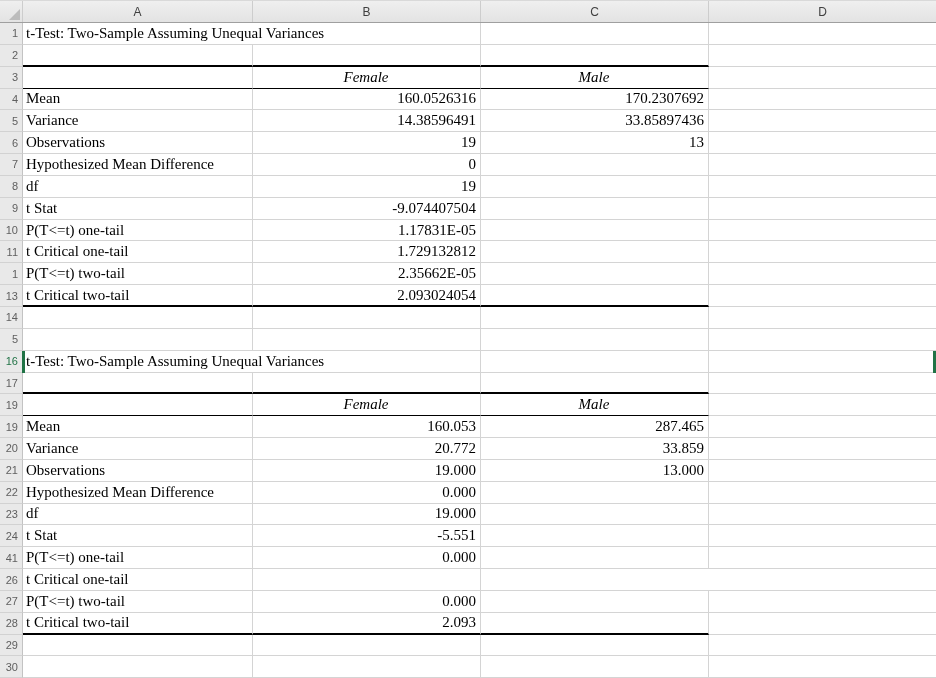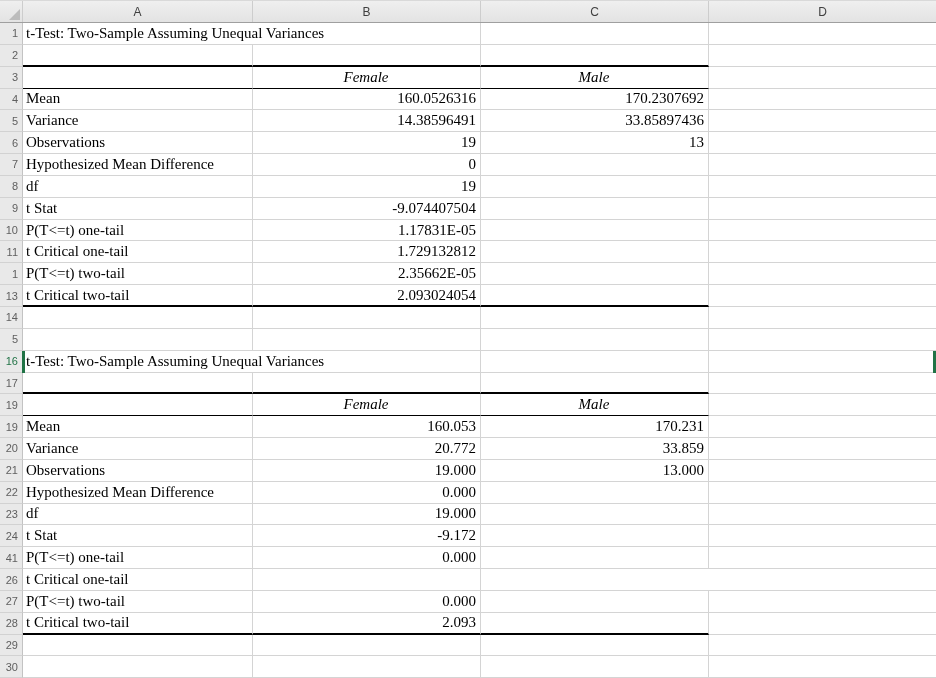--- a/index.html
+++ b/index.html
@@ -218,21 +218,21 @@
         <div class="row-h">19</div>
         <div class="cell ca bb1"></div>
         <div class="cell cb ghdr bb1">Female</div>
         <div class="cell cc ghdr bb1">Male</div>
         <div class="cell cd"></div>
       </div>
       <div class="row">
         <div class="row-h">19</div>
         <div class="cell ca">Mean</div>
         <div class="cell cb num">160.053</div>
-        <div class="cell cc num">170.231</div>
+        <div class="cell cc num">287.465</div>
         <div class="cell cd"></div>
       </div>
       <div class="row">
         <div class="row-h">20</div>
         <div class="cell ca">Variance</div>
         <div class="cell cb num">20.772</div>
         <div class="cell cc num">33.859</div>
         <div class="cell cd"></div>
       </div>
       <div class="row">
@@ -252,21 +252,21 @@
       <div class="row">
         <div class="row-h">23</div>
         <div class="cell ca">df</div>
         <div class="cell cb num">19.000</div>
         <div class="cell cc"></div>
         <div class="cell cd"></div>
       </div>
       <div class="row">
         <div class="row-h">24</div>
         <div class="cell ca">t Stat</div>
-        <div class="cell cb num">-9.172</div>
+        <div class="cell cb num">-5.551</div>
         <div class="cell cc"></div>
         <div class="cell cd"></div>
       </div>
       <div class="row">
         <div class="row-h">41</div>
         <div class="cell ca">P(T&lt;=t) one-tail</div>
         <div class="cell cb num">0.000</div>
         <div class="cell cc"></div>
         <div class="cell cd"></div>
       </div>

